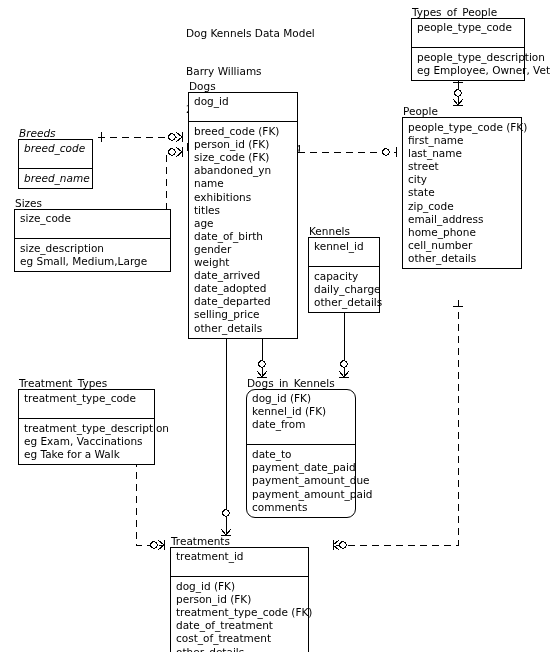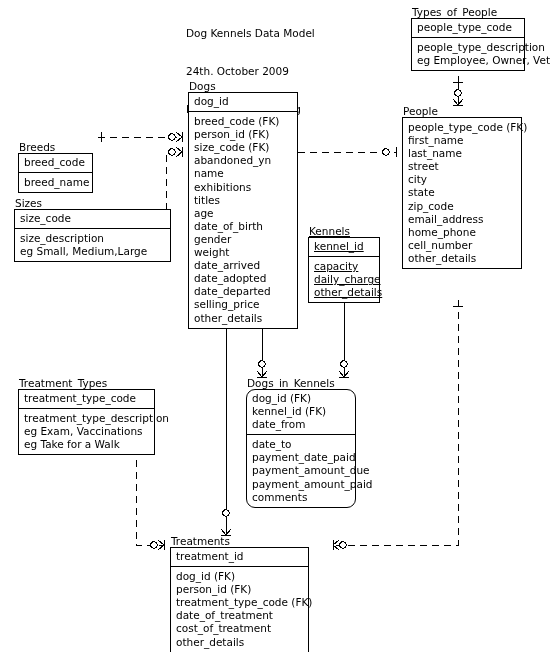--- a/index.html
+++ b/index.html
@@ -69,21 +69,21 @@
     background-size: 2px 2px;
     background-position: 0 0, 1px 1px;
     opacity: .55;
     z-index: -1;
   }
   .entity-box.rounded { border-radius: 9px; }
   .entity-box.rounded::after { border-radius: 9px; }
 
   .pk-sect {
     border-bottom: 1px solid #000000;
-    padding: 2px 4px 3px 5px;
+    padding: 2px 4px 13px 5px;
   }
   .attr-sect {
     padding: 3px 4px 3px 5px;
   }
   .attr {
     font-size: 10.5px;
     line-height: 13.1px;
     white-space: nowrap;
   }
 </style>
@@ -159,20 +159,21 @@
         <path d="M453 306 H463"></path>
         <circle cx="343" cy="545" r="3.2" fill="#ffffff"></circle>
         <path d="M333 545 L339 540 M333 545 L339 550 M333 540 V550"></path>
       </g>
 
     </g>
   </svg>
 
   <div class="title-block">
     <div>Dog Kennels Data Model</div>
+    <div>Barry Williams</div>
     <div>24th. October 2009</div>
     <div>DatabaseAnswers.org</div>
   </div>
 
 <div class="entity" style="left: 411px; top: 6px;">
       <div class="entity-name">Types_of_People</div>
       <div class="entity-box" style="width: 114px;">
         <div class="pk-sect">
           <div class="attr">people_type_code</div>
         </div>
@@ -219,21 +220,21 @@
           <div class="attr">city</div>
           <div class="attr">state</div>
           <div class="attr">zip_code</div>
           <div class="attr">email_address</div>
           <div class="attr">home_phone</div>
           <div class="attr">cell_number</div>
           <div class="attr">other_details</div>
         </div>
       </div>
     </div>
-    <div class="entity" style="left: 18px; top: 141px;">
+    <div class="entity" style="left: 18px; top: 127px; font-style: italic;">
       <div class="entity-name">Breeds</div>
       <div class="entity-box" style="width: 75px;">
         <div class="pk-sect">
           <div class="attr">breed_code</div>
         </div>
         <div class="attr-sect">
           <div class="attr">breed_name</div>
         </div>
       </div>
     </div>
@@ -242,21 +243,21 @@
       <div class="entity-box" style="width: 157px;">
         <div class="pk-sect">
           <div class="attr">size_code</div>
         </div>
         <div class="attr-sect">
           <div class="attr">size_description</div>
           <div class="attr">eg Small, Medium,Large</div>
         </div>
       </div>
     </div>
-    <div class="entity" style="left: 308px; top: 225px; text-decoration: underline;">
+    <div class="entity" style="left: 308px; top: 225px;">
       <div class="entity-name">Kennels</div>
       <div class="entity-box" style="width: 72px;">
         <div class="pk-sect">
           <div class="attr">kennel_id</div>
         </div>
         <div class="attr-sect">
           <div class="attr">capacity</div>
           <div class="attr">daily_charge</div>
           <div class="attr">other_details</div>
         </div>

